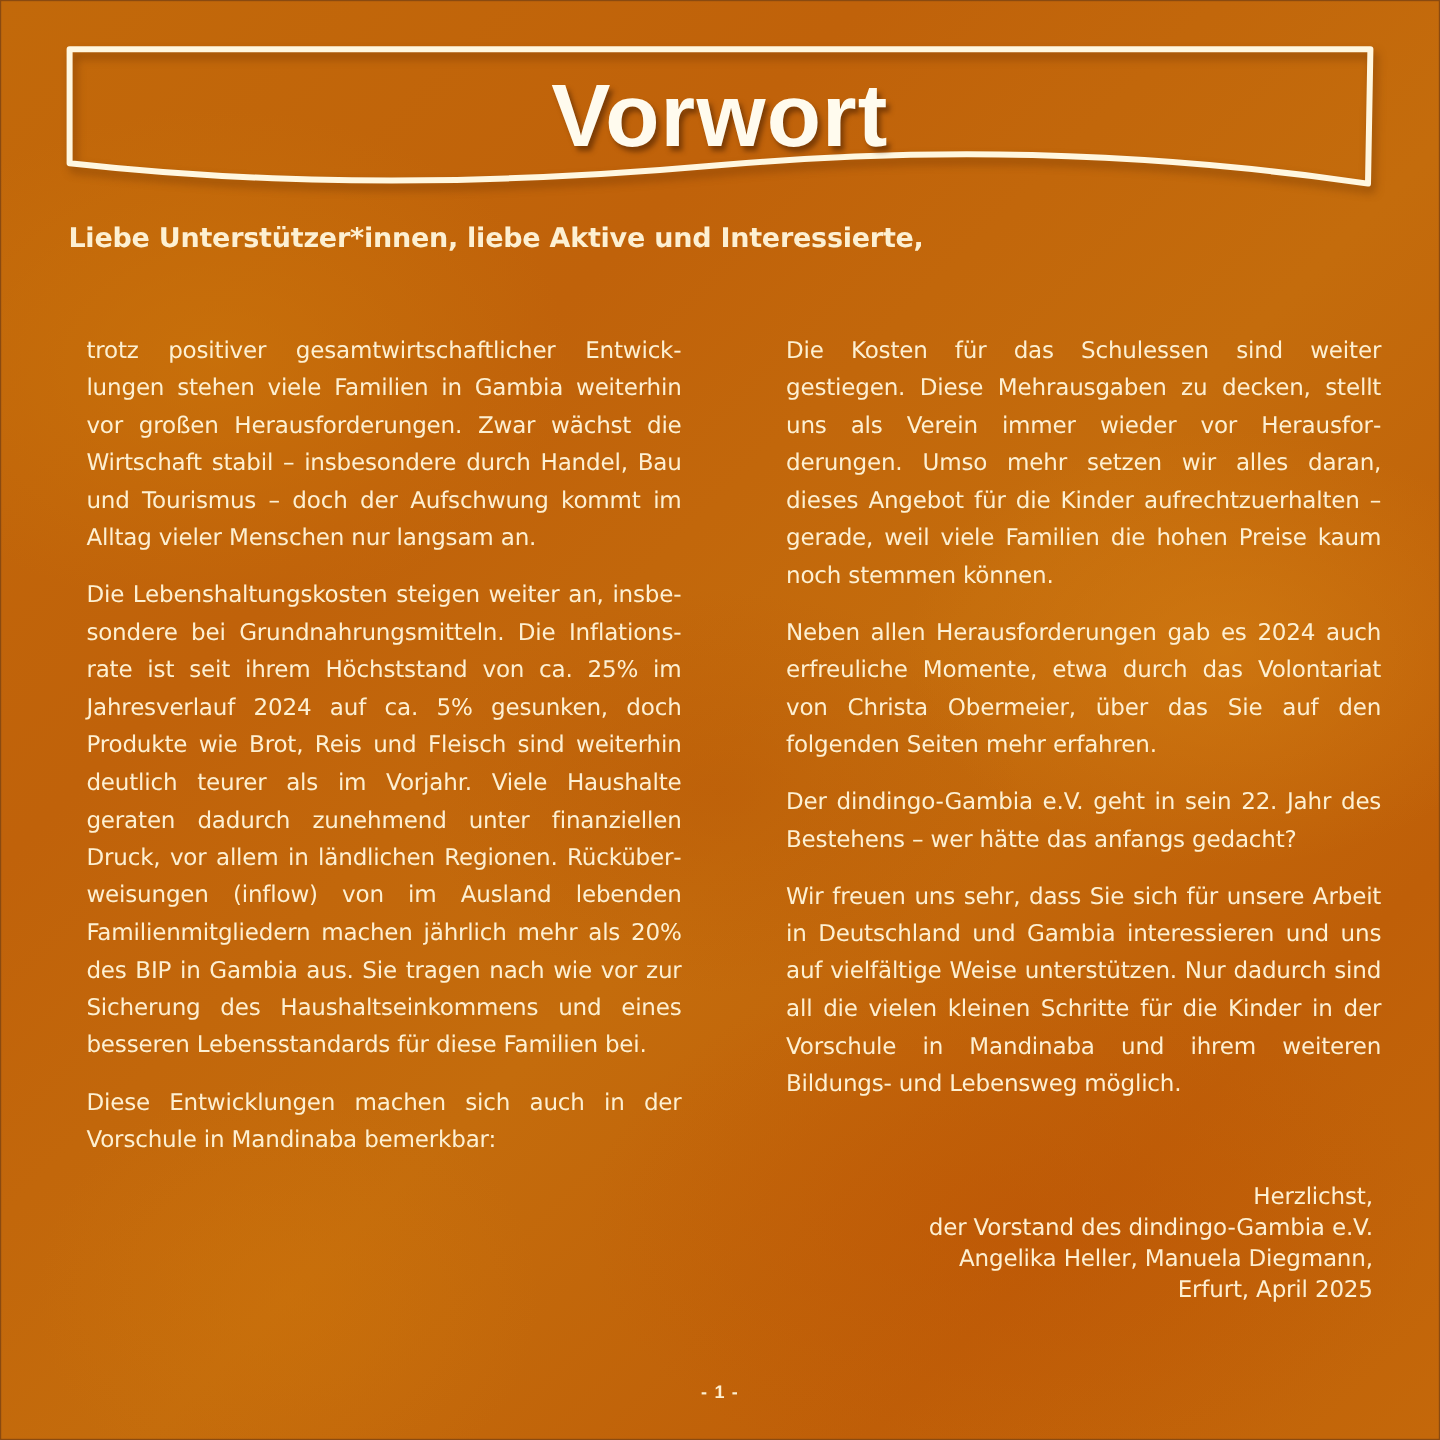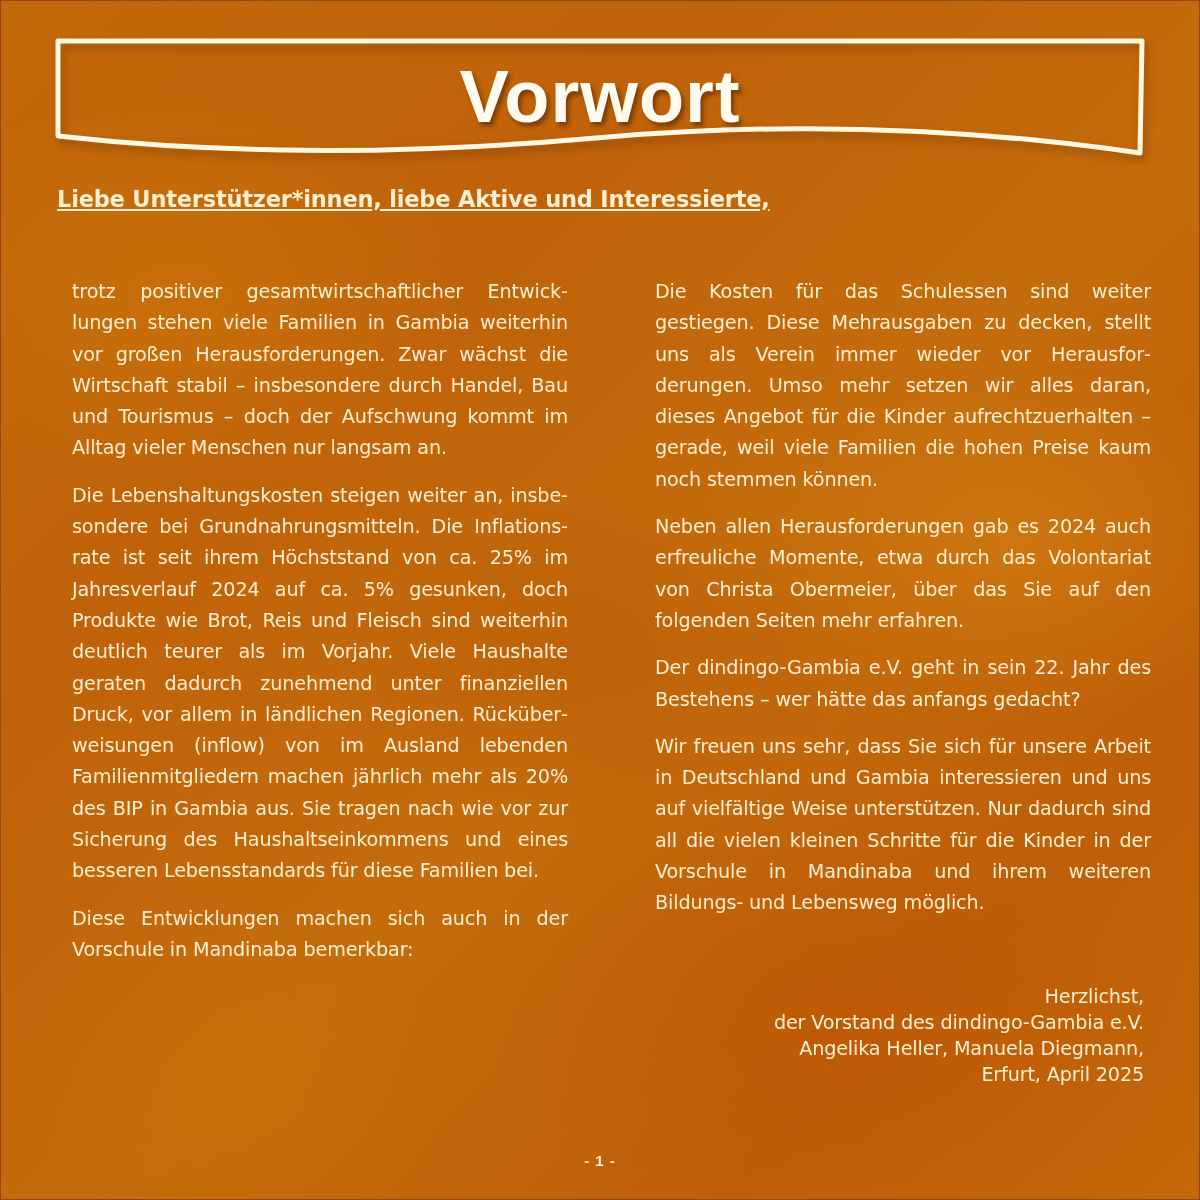--- a/index.html
+++ b/index.html
@@ -62,21 +62,20 @@
     .salutation {
       position: absolute;
       left: 57px;
       top: 186px;
       font-family: "DejaVu Sans", sans-serif;
       font-weight: bold;
       font-size: 22.5px;
       color: #fdf0d2;
       margin: 0;
       letter-spacing: -0.2px;
-      text-decoration: underline;
     }
     .column {
       position: absolute;
       top: 260px;
       width: 528px;
       font-size: 19.2px;
       line-height: 31.3px;
       text-align: justify;
       letter-spacing: -0.15px;
     }

